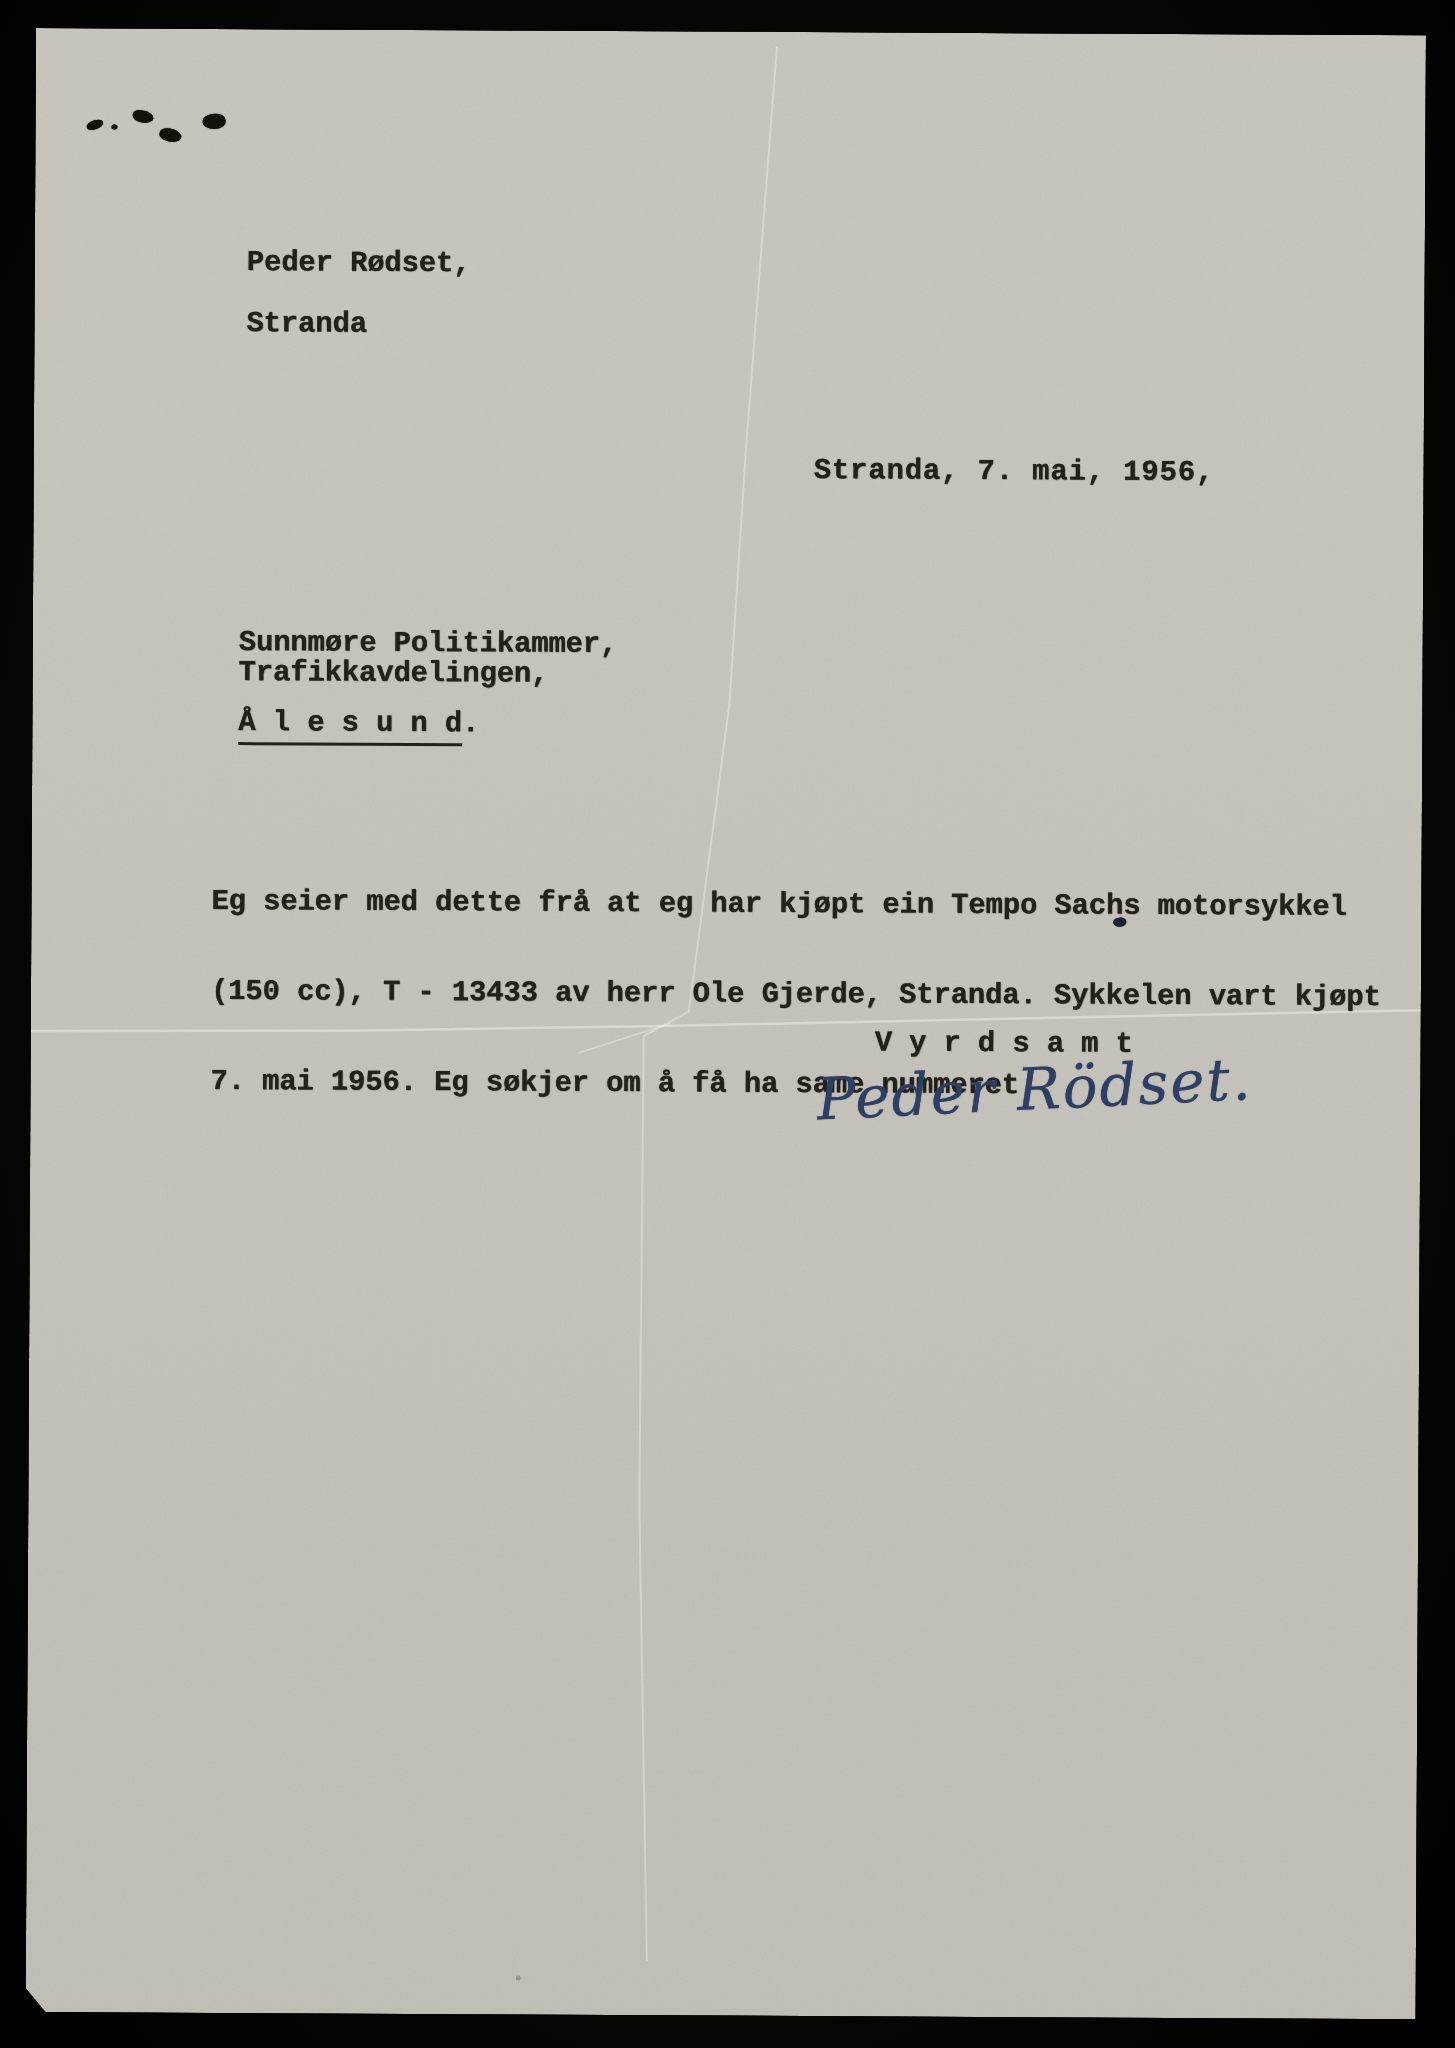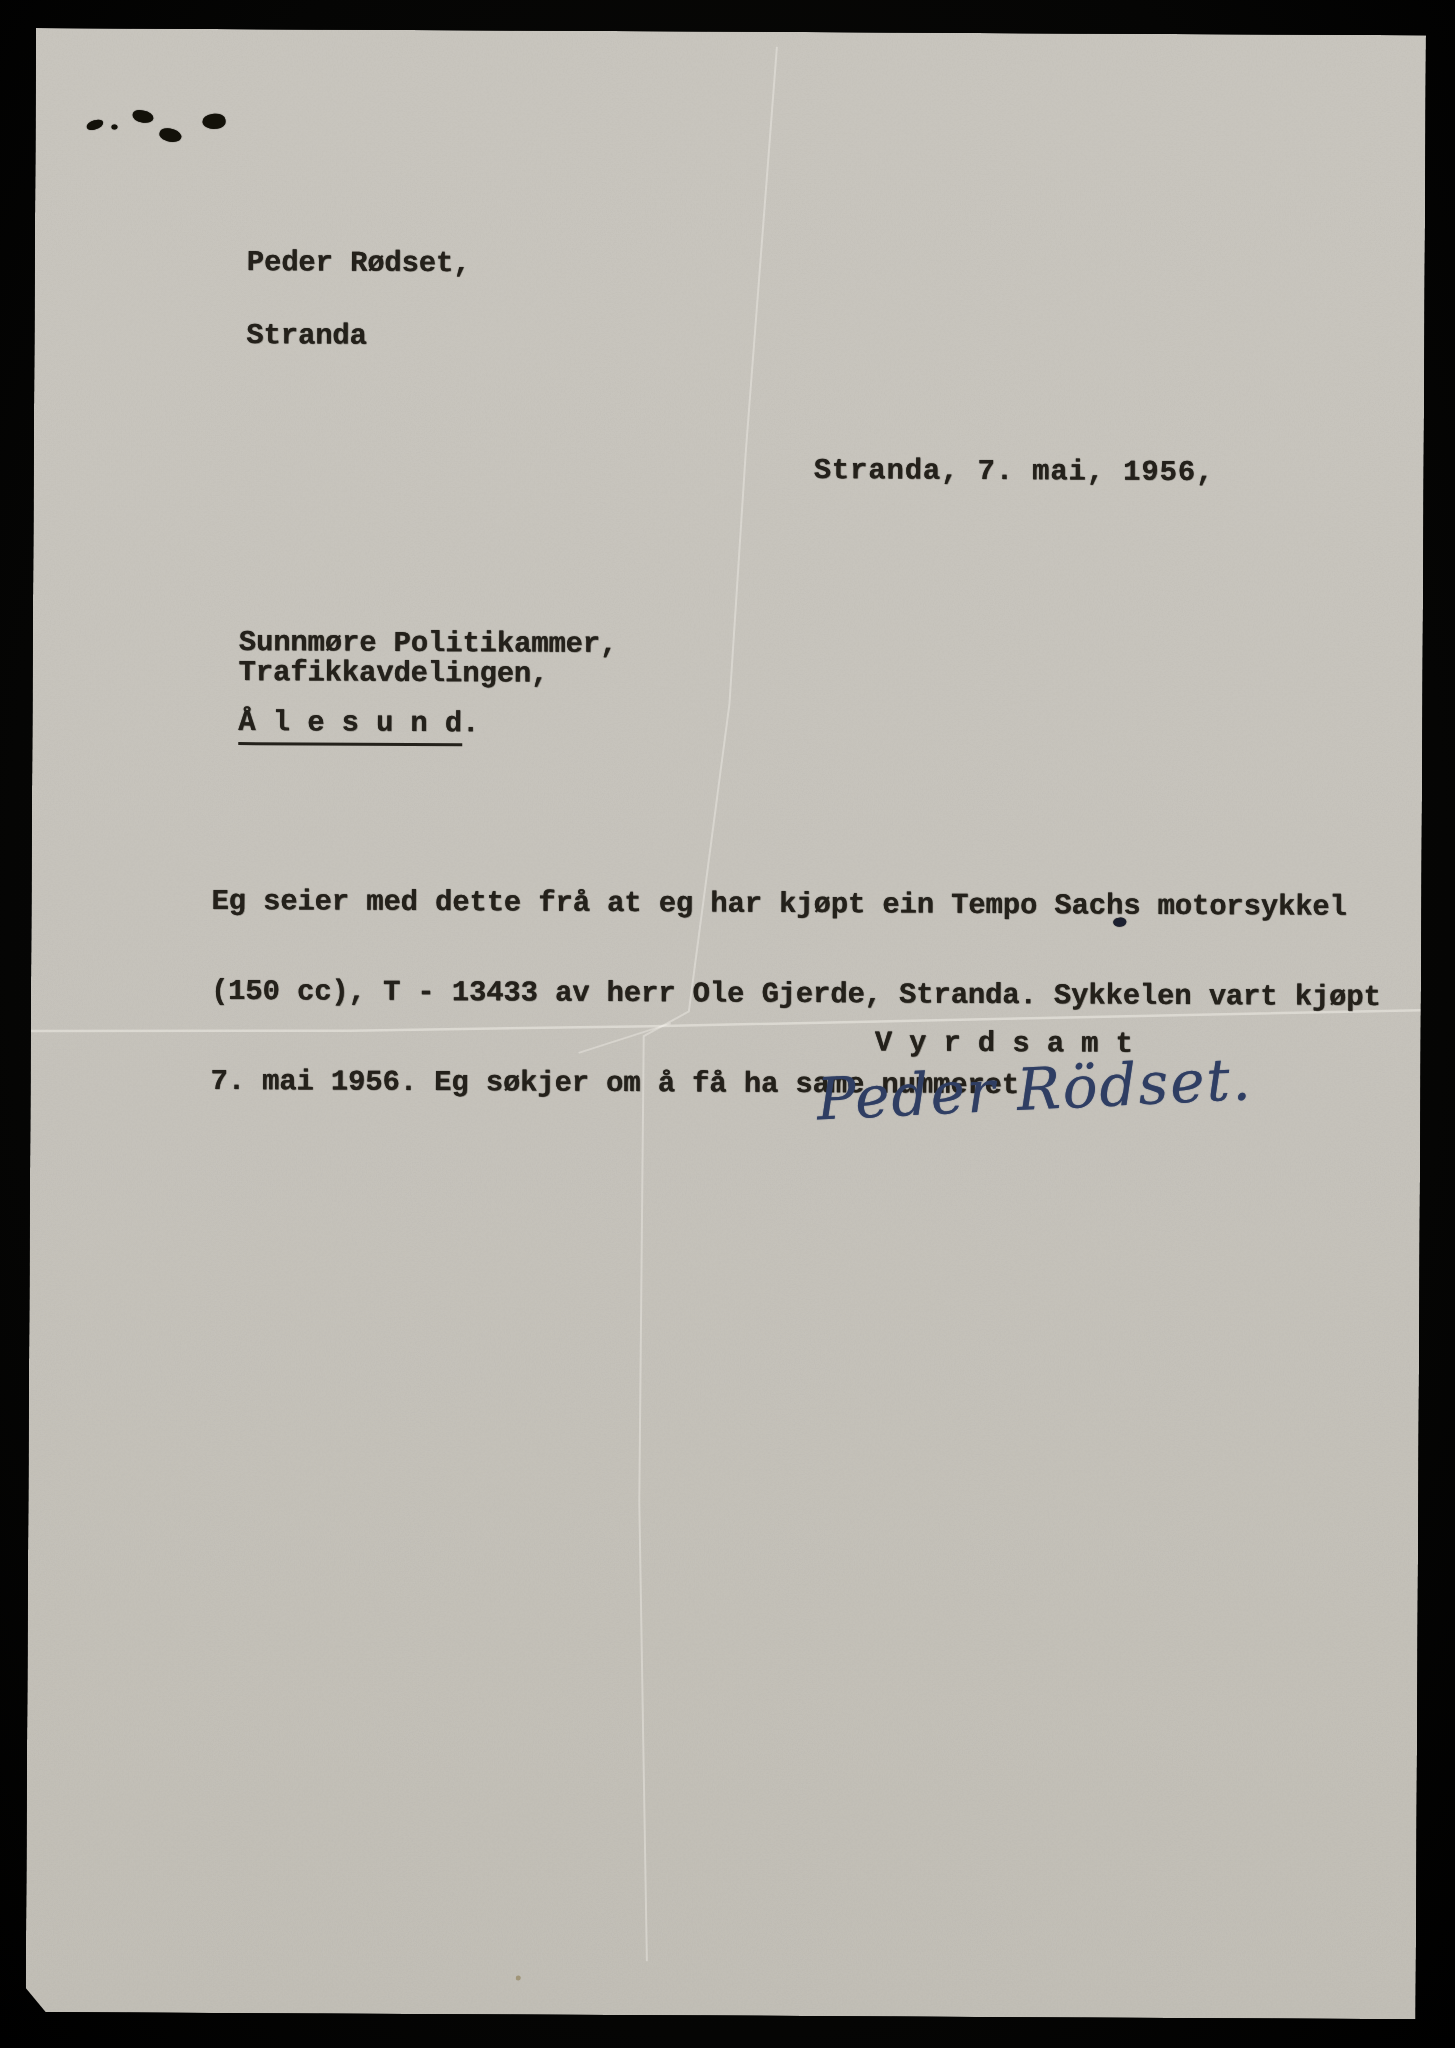--- a/index.html
+++ b/index.html
@@ -33,21 +33,21 @@
     font-family:"Liberation Mono","DejaVu Sans Mono",monospace;
     font-weight:bold;
     font-size:29px;
     line-height:29px;
     letter-spacing:-0.2px;
     color:var(--ink,#24211b);
     text-shadow:0 0 1px rgba(32,29,23,.85), 0.6px 0.6px 0 rgba(32,29,23,.3);
     white-space:pre;
   }
   .sender-name{left:212px;top:219px;}
-  .sender-place{left:212px;top:292px;}
+  .sender-place{left:212px;top:280px;}
   .dateline{left:780px;top:424px;letter-spacing:0.8px;}
   .recipient-office{left:206px;top:599px;}
   .recipient-department{left:206px;top:629px;}
   .recipient-city{left:206px;top:679px;}
   .recipient-city .u{border-bottom:3px solid currentColor;padding-bottom:3px;}
   .body-block{left:180px;top:798px;line-height:30px;}
   .closing{left:844px;top:996px;}
   .signature{
     position:absolute;left:786px;top:1022px;
     font-family:"DejaVu Serif",serif;

